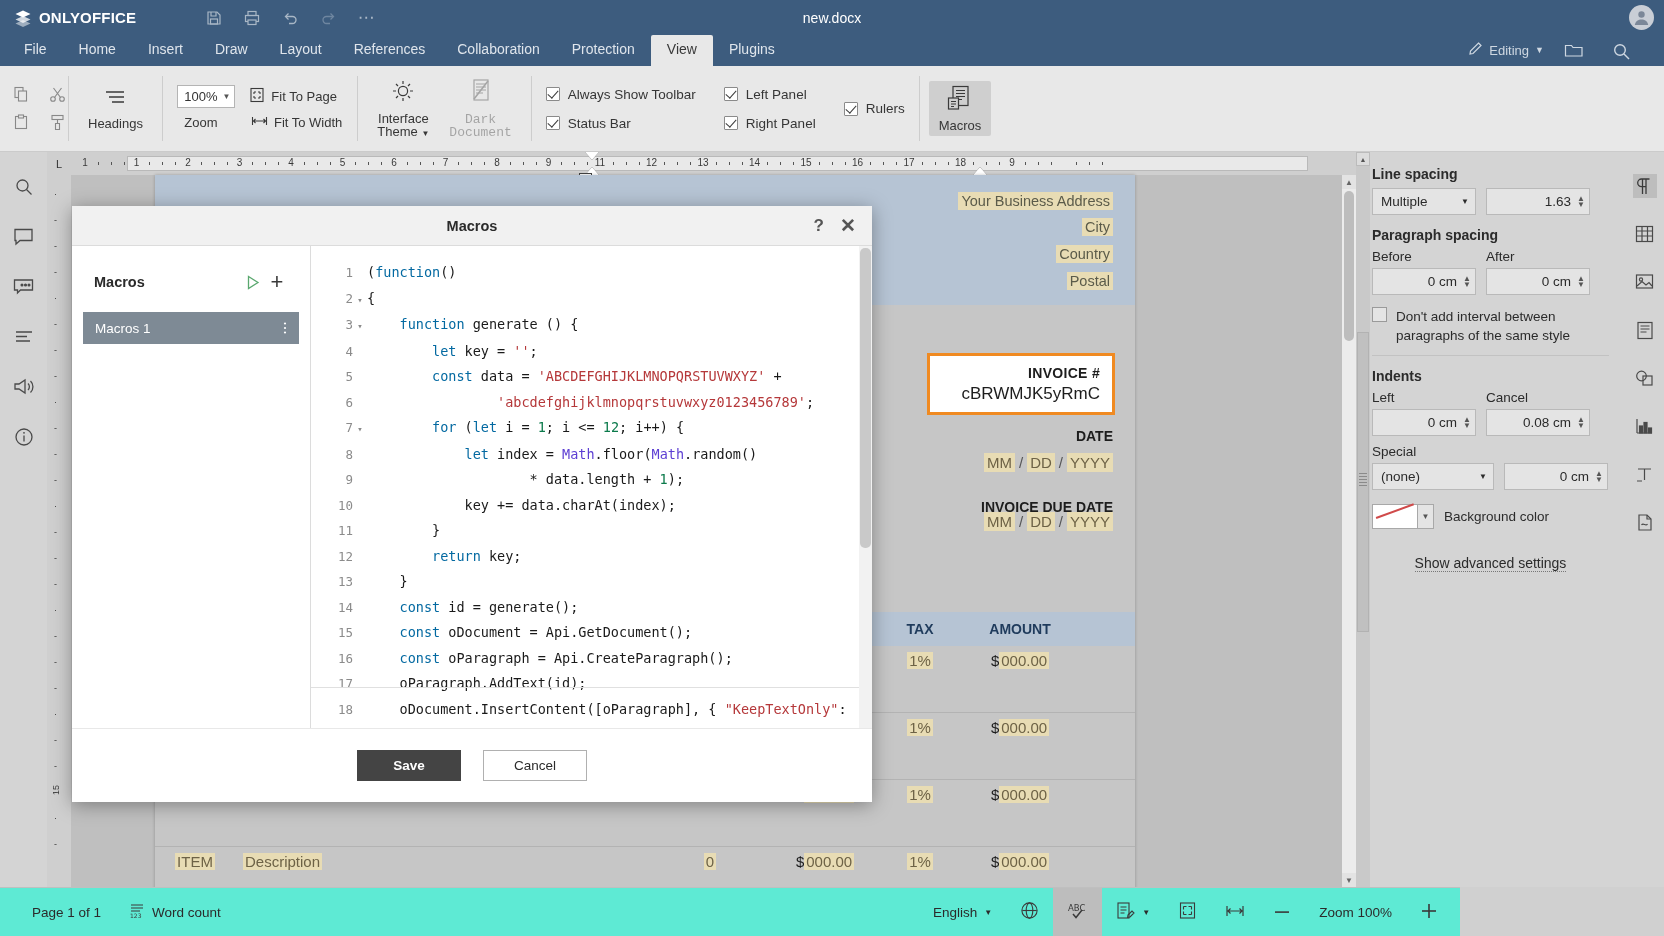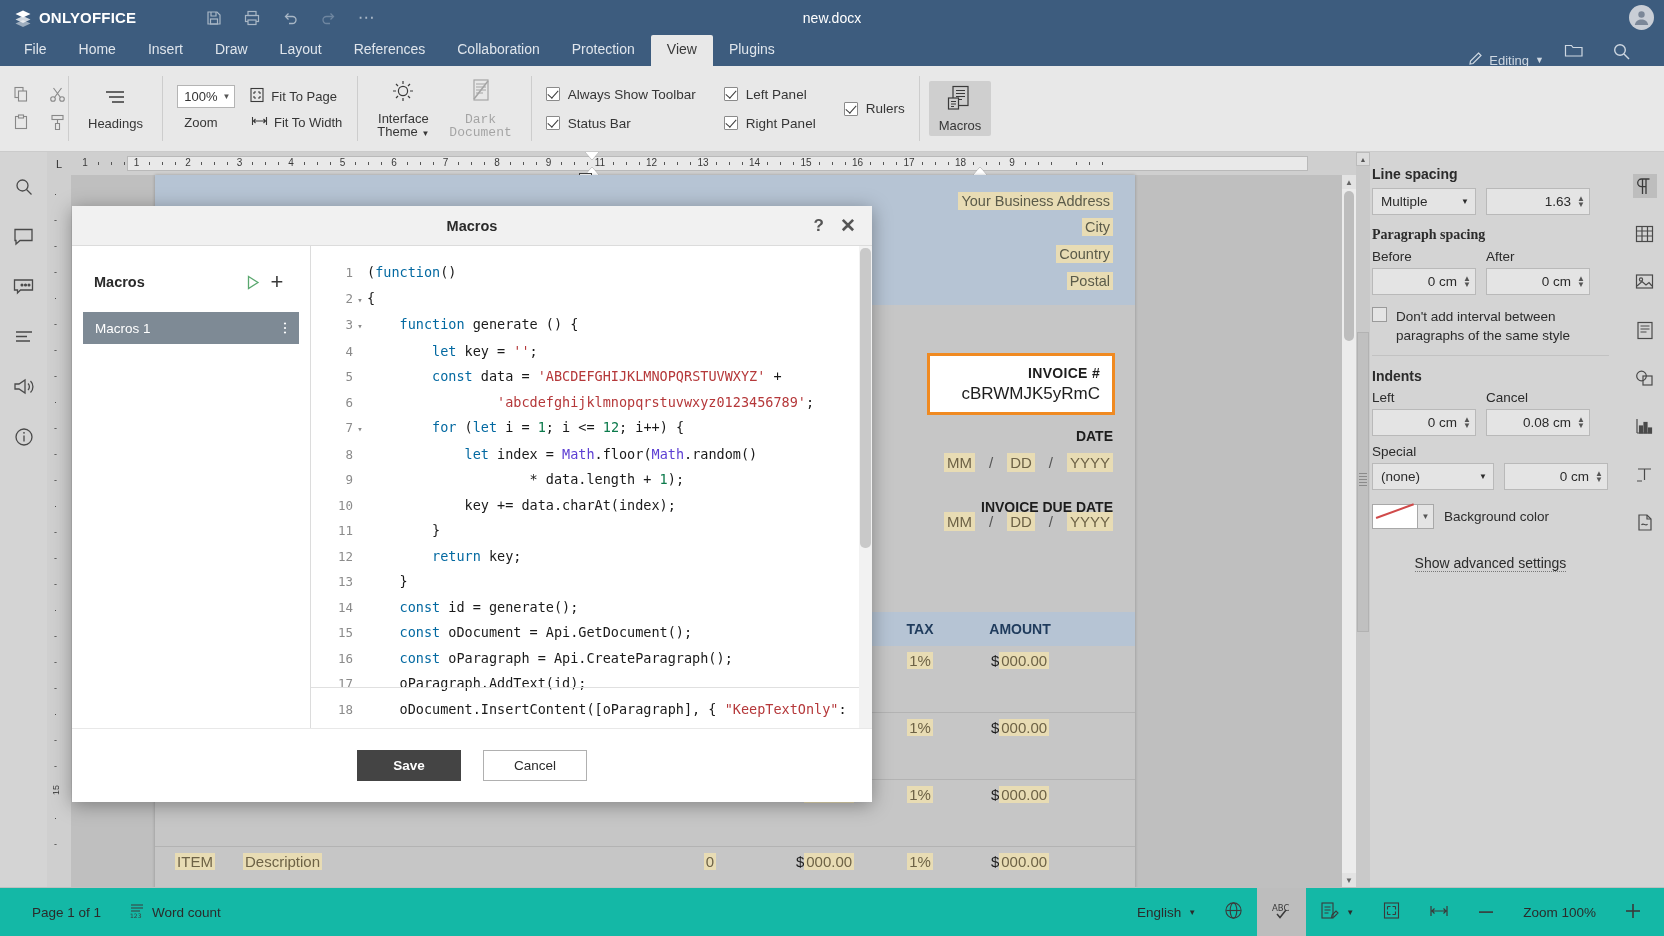--- a/index.html
+++ b/index.html
@@ -37,21 +37,21 @@
   .tabbar {
     position:absolute; left:0; top:35px; width:1664px; height:31px;
     background:#3d5c7e; display:flex; align-items:flex-end; padding-left: 8px;
   }
   .tab {
     padding: 5px 16px 7px; font-size: 14px; color:#dfe5ec; cursor:pointer;
     border-radius: 2px 2px 0 0; line-height: 19px;
   }
   .tab.active { background:#e8e8e8; color:#3a3a3a; }
   .editmode {
-    position:absolute; right: 120px; top: 16px; display:flex; align-items:center; gap:6px;
+    position:absolute; right: 120px; top: 6px; display:flex; align-items:center; gap:6px;
     color:#cfd8e2; font-size:13px; cursor:pointer;
   }
   .tb-ricon { position:absolute; top:7px; width:22px; height:19px; cursor:pointer; }
 
   
   .ribbon {
     position:absolute; left:0; top:66px; width:1664px; height:86px;
     background:#e8e8e8; border-bottom: 1px solid #cbcbcb;
     display:flex; align-items:stretch;
   }
@@ -139,21 +139,21 @@
   .invbox {
     position:absolute; right: 20px; top: 178px; width: 188px; height: 62px;
     border: 3px solid #f08a21; background: #fff;
     display:flex; flex-direction:column; align-items:flex-end; justify-content:center;
     padding: 2px 12px 2px 0;
   }
   .inv-lbl { font-size:14px; font-weight:bold; color:#1d1d1d; letter-spacing:.3px;}
   .inv-val { font-size:17px; color:#1d1d1d; margin-top:3px; }
 
   .dt-lbl { position:absolute; right:22px; font-size:14px; font-weight:bold; color:#1d1d1d; }
-  .dt-val { position:absolute; right:22px; font-size:15px; color:#6d6246; display:flex; gap:12px; }
+  .dt-val { position:absolute; right:22px; font-size:15px; color:#6d6246; display:flex; gap:2px; }
   .dt-cell { background:#e8dcb4; padding: 1px 3px; }
   .dt-sep { padding: 1px 2px; color:#555; }
 
   .tblhdr {
     position:absolute; left:0; right:0; top: 437px; height: 34px; background:#b6c4d4;
     display:flex; align-items:center; color:#1f3b5c; font-size:14px; font-weight:bold;
   }
   .th { text-align:center; }
   .trow {
     position:absolute; left:0; right:0; height: 67px;
@@ -218,21 +218,21 @@
   
   .rightrail {
     position:absolute; right:0; top:152px; width:39px; bottom:49px; background:#d4d4d4;
     display:flex; flex-direction:column; align-items:center; padding-top: 22px; gap: 24px;
   }
   .rrail-ic { width:24px;height:24px; display:flex;align-items:center;justify-content:center; cursor:pointer;}
   .rrail-ic.active { background:#bdbdbd; }
 
   
   .statusbar {
-    position:absolute; left:0; bottom:0; width:1664px; height:49px; background:#14b8a6;
+    position:absolute; left:0; bottom:0; width:1460px; height:49px; background:#5eead4;
     border-top:1px solid #bfbfbf; display:flex; align-items:center; font-size:13.5px; color:#2b2b2b;
   }
   .sb-item { display:flex; align-items:center; gap:7px; padding: 0 14px; cursor:pointer; height:100%;}
   .sb-item.static { cursor:default; }
   .sb-mid { position:absolute; left:0; right:0; text-align:center; pointer-events:none; }
 
   
   .dlg {
     position:absolute; left:72px; top:206px; width:800px; height:596px;
     background:#fff; box-shadow: 0 3px 18px rgba(0,0,0,.35); display:flex; flex-direction:column;
@@ -827,21 +827,21 @@
       </div>
       <div class="spin" style="width:104px;">
         <span>1.63</span>
         <span class="spin-arrows">
             <span>▲</span>
             <span>▼</span>
           </span>
       </div>
     </div>
 
-    <div class="rp-title" style="margin-top:12px;font-family:Liberation Serif, serif;">Paragraph spacing</div>
+    <div class="rp-title" style="margin-top:12px;">Paragraph spacing</div>
     <div class="rp-row">
       <span class="rp-sublbl" style="width:104px;">Before</span>
       <span class="rp-sublbl" style="width:104px;">After</span>
     </div>
     <div class="rp-row">
       <div class="spin" style="width:104px;">
         <span>0 cm</span>
         <span class="spin-arrows">
             <span>▲</span>
             <span>▼</span>

